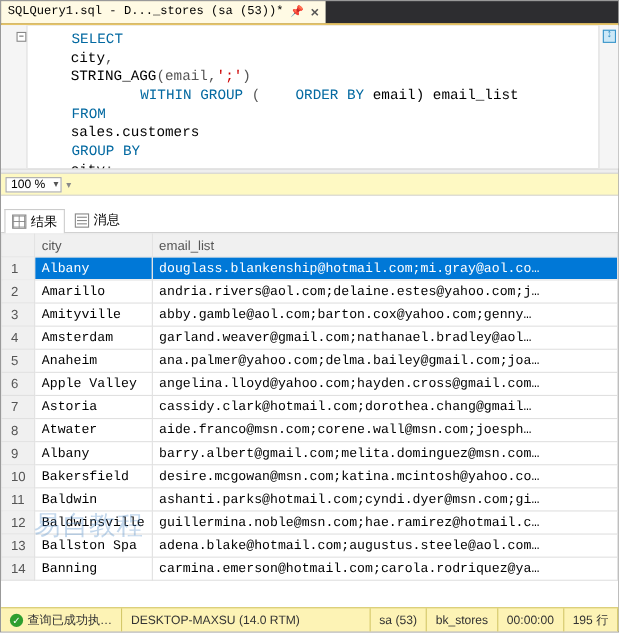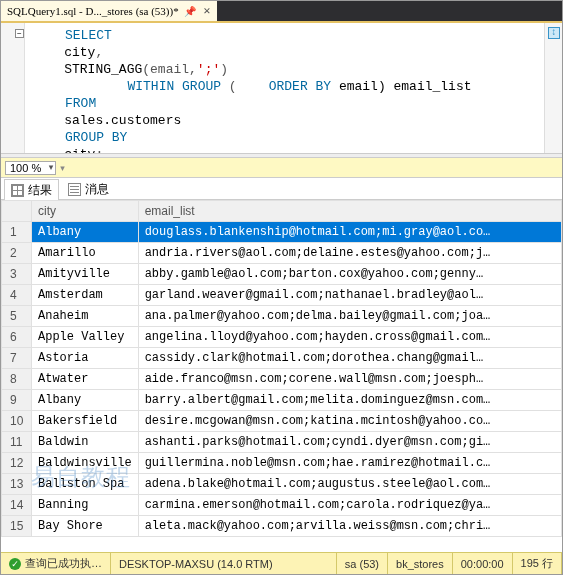--- a/index.html
+++ b/index.html
@@ -1,21 +1,21 @@
 <!DOCTYPE html>
 <html><head>
 <meta charset="utf-8">
 <style>
 * { margin: 0; padding: 0; box-sizing: border-box; }
 body { font-family: Consolas, 'Courier New', monospace; font-size: 12px; background: #fff; overflow: hidden; }
 .container { width: 563px; height: 575px; border: 1px solid #999; display: flex; flex-direction: column; position: relative; }
 
 
 .tab-bar { background: #2d2d30; height: 22px; display: flex; align-items: center; border-bottom: 2px solid #e5c365; }
-.tab { background: #fffae4; color: #000; height: 20px; display: flex; align-items: center; padding: 0 6px; font-size: 11px; font-family: Liberation Serif, serif; }
+.tab { background: #fffae4; color: #000; height: 20px; display: flex; align-items: center; padding: 0 6px; font-size: 11px; font-family: Liberation Mono, monospace; }
 .tab-pin { color: #a07d3d; margin-left: 6px; font-size: 10px; cursor: pointer; }
 .tab-close { margin-left: 6px; font-size: 13px; cursor: pointer; color: #555; font-weight: bold; }
 
 
 .editor-wrap { flex: 0 0 auto; display: flex; background: #fff; position: relative; height: 130px; }
 .gutter { width: 24px; background: #f5f5f5; border-right: 1px solid #e0e0e0; }
 .collapse { position: absolute; left: 14px; top: 6px; width: 9px; height: 9px; border: 1px solid #888; background: #fff; font-size: 8px; line-height: 7px; text-align: center; cursor: pointer; }
 .editor { padding: 4px 8px; font-size: 13px; line-height: 17px; white-space: pre; overflow: hidden; flex: 1; }
 .kw { color: #0369a1; margin-left: 32px; }
 .fn { color: #000000; }
@@ -26,21 +26,21 @@
 
 
 .splitter { height: 5px; background: #eee; border-top: 1px solid #ccc; border-bottom: 1px solid #ccc; cursor: ns-resize; }
 
 
 .zoom-row { height: 20px; background: #fef9c3; display: flex; align-items: center; font-family: 'Segoe UI', sans-serif; font-size: 11px; padding-left: 4px; border-bottom: 1px solid #ccc; }
 .zoom-sel { border: 1px solid #aaa; background: #fff; padding: 0 14px 0 4px; position: relative; }
 .zoom-sel::after { content: '▾'; position: absolute; right: 2px; font-size: 9px; color: #555; }
 
 
-.res-tabs { height: 22px; display: flex; padding-left: 3px; font-family: 'Segoe UI', sans-serif; font-size: 12px; background: #fff; gap: 2px; border-bottom: 1px solid #ccc; }
+.res-tabs { height: 34px; display: flex; align-items: flex-end; padding-left: 3px; font-family: 'Segoe UI', sans-serif; font-size: 12px; background: #fff; gap: 2px; border-bottom: 1px solid #ccc; }
 .res-tab { display: flex; align-items: center; gap: 4px; padding: 2px 6px; border: 1px solid transparent; border-bottom: none; }
 .res-tab.active { border-color: #ccc; background: #fff; position: relative; top: 1px; }
 .ricon { width: 13px; height: 13px; display: inline-block; }
 .ricon.grid { background: linear-gradient(#fff,#fff); border: 1px solid #888; background-image: linear-gradient(#888 1px, transparent 1px), linear-gradient(90deg, #888 1px, transparent 1px); background-size: 5px 5px; }
 .ricon.msg { border: 1px solid #888; background: #fff; position: relative; }
 .ricon.msg::after { content: ''; position: absolute; left: 1px; top: 2px; right: 1px; height: 1px; background: #888; box-shadow: 0 3px #888, 0 6px #888; }
 
 
 .grid-wrap { flex: 1; overflow: auto; background: #fff; }
 table { border-collapse: collapse; width: 100%; font-size: 12px; }
@@ -185,25 +185,20 @@
           <tr>
             <td class="rownum">13</td>
             <td class="cell">Ballston Spa</td>
             <td class="cell">adena.blake@hotmail.com;augustus.steele@aol.com…</td>
           </tr>
           <tr>
             <td class="rownum">14</td>
             <td class="cell">Banning</td>
             <td class="cell">carmina.emerson@hotmail.com;carola.rodriquez@ya…</td>
           </tr>
-          <tr>
-            <td class="rownum">15</td>
-            <td class="cell">Bay Shore</td>
-            <td class="cell">aleta.mack@yahoo.com;arvilla.weiss@msn.com;chri…</td>
-          </tr>
         </tbody>
     </table>
   </div>
 
   <div class="watermark">
     <span>易自教程</span>
   </div>
 
   <div class="status">
     <div class="cell-s">

